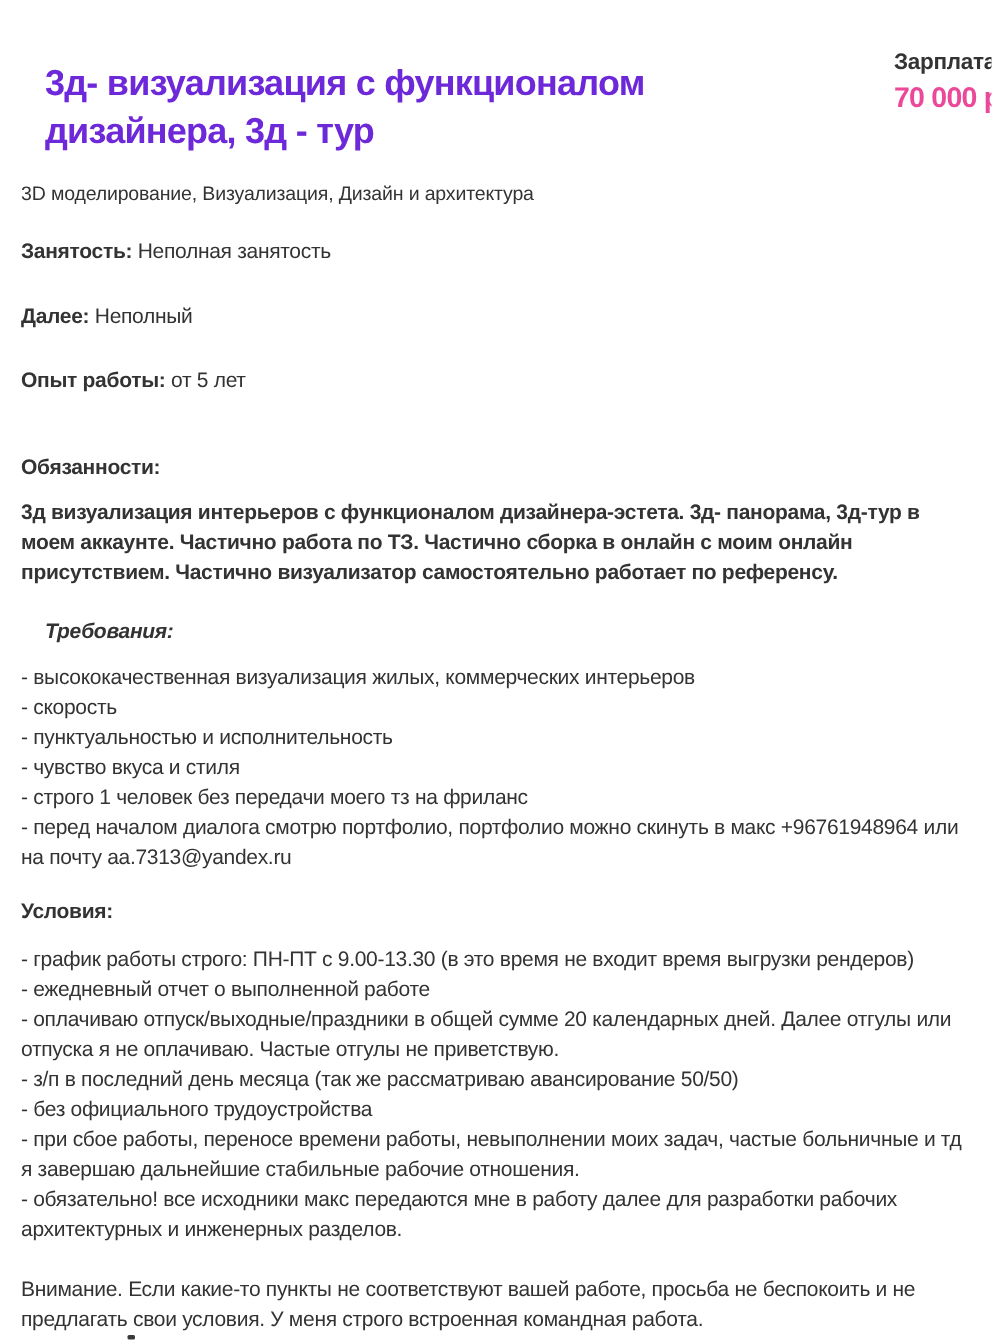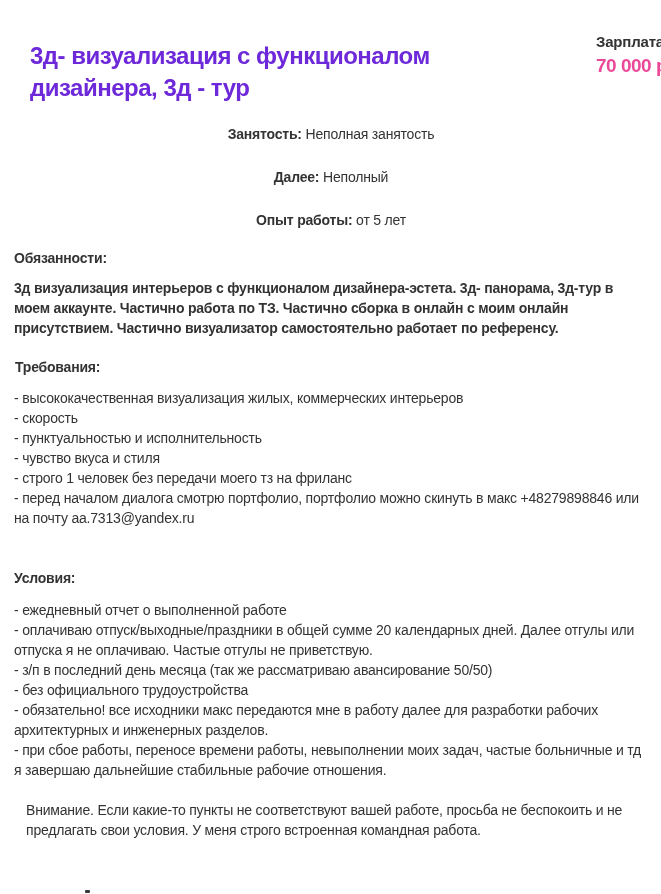--- a/index.html
+++ b/index.html
@@ -29,51 +29,52 @@
   }
   .salary-value {
     margin-top: 1px; font-size: 19px; line-height: 26px; font-weight: 700;
     letter-spacing: -0.5px; white-space: nowrap;
   }
   .vacancy-tags {
     margin-top: 0; font-size: 13px; line-height: 17px;
     letter-spacing: -0.1px; color: #333333;
   }
   
-  .details { margin-top: 20px; text-align: center; }
+  .details { margin-top: 20px; }
   .detail-row { margin-bottom: 23px; }
   .detail-row:last-child { margin-bottom: 12px; }
   .detail-label { font-weight: 700; }
   
   .section-heading { font-weight: 700; margin: 0; }
-  .heading-duties { margin: 18px 0 10px; }
-  .heading-requirements { margin: 19px 1px 11px; }
-  .heading-conditions { margin: 40px 0 12px; }
+  .heading-duties { margin: 38px 0 10px; }
+  .heading-requirements { margin: 19px 16px 11px; font-style: italic; }
+  .heading-conditions { margin: 16px 0 12px; }
   .body-text { margin: 0; font-weight: bold; }
   .bullet-list { margin: 0; }
   .bullet-item { margin: 0; }
-  .notice-text { margin: 20px 12px 0; }
+  .notice-text { margin: 20px 0 0; }
   
   .cutoff-sliver {
     position: absolute; left: 85px; top: 890px;
     width: 5px; height: 3px; background: #3a3a3a; border-radius: 1px;
   }
 </style>
 </head>
 <body style="background: rgb(255, 255, 255); color: rgb(51, 51, 51);">
 
 <div class="page">
 
   <h1 class="vacancy-title">3д- визуализация с функционалом дизайнера, 3д - тур</h1>
 
   <div class="salary-block">
     <div class="salary-label">Зарплата</div>
     <div class="salary-value" style="color: #ec4899;">70 000 руб</div>
   </div>
 
+  <p class="vacancy-tags">3D моделирование, Визуализация, Дизайн и архитектура</p>
 
   <div class="details">
     <div class="detail-row">
       <span class="detail-label">Занятость:</span><span> Неполная занятость</span>
     </div>
     <div class="detail-row">
       <span class="detail-label">Далее:</span><span> Неполный</span>
     </div>
     <div class="detail-row">
       <span class="detail-label">Опыт работы:</span><span> от 5 лет</span>
@@ -83,30 +84,31 @@
   <p class="section-heading heading-duties">Обязанности:</p>
   <p class="body-text">3д визуализация интерьеров с функционалом дизайнера-эстета. 3д- панорама, 3д-тур в моем аккаунте. Частично работа по ТЗ. Частично сборка в онлайн с моим онлайн присутствием. Частично визуализатор самостоятельно работает по референсу.</p>
 
   <p class="section-heading heading-requirements">Требования:</p>
   <div class="bullet-list">
     <div class="bullet-item">- высококачественная визуализация жилых, коммерческих интерьеров</div>
     <div class="bullet-item">- скорость</div>
     <div class="bullet-item">- пунктуальностью и исполнительность</div>
     <div class="bullet-item">- чувство вкуса и стиля</div>
     <div class="bullet-item">- строго 1 человек без передачи моего тз на фриланс</div>
-    <div class="bullet-item">- перед началом диалога смотрю портфолио, портфолио можно скинуть в макс +48279898846 или на почту aa.7313@yandex.ru</div>
+    <div class="bullet-item">- перед началом диалога смотрю портфолио, портфолио можно скинуть в макс +96761948964 или на почту aa.7313@yandex.ru</div>
   </div>
 
   <p class="section-heading heading-conditions">Условия:</p>
   <div class="bullet-list">
+    <div class="bullet-item">- график работы строго: ПН-ПТ с 9.00-13.30 (в это время не входит время выгрузки рендеров)</div>
     <div class="bullet-item">- ежедневный отчет о выполненной работе</div>
     <div class="bullet-item">- оплачиваю отпуск/выходные/праздники в общей сумме 20 календарных дней. Далее отгулы или отпуска я не оплачиваю. Частые отгулы не приветствую.</div>
     <div class="bullet-item">- з/п в последний день месяца (так же рассматриваю авансирование 50/50)</div>
     <div class="bullet-item">- без официального трудоустройства</div>
+    <div class="bullet-item">- при сбое работы, переносе времени работы, невыполнении моих задач, частые больничные и тд я завершаю дальнейшие стабильные рабочие отношения.</div>
     <div class="bullet-item">- обязательно! все исходники макс передаются мне в работу далее для разработки рабочих архитектурных и инженерных разделов.</div>
-    <div class="bullet-item">- при сбое работы, переносе времени работы, невыполнении моих задач, частые больничные и тд я завершаю дальнейшие стабильные рабочие отношения.</div>
   </div>
 
   <p class="notice-text">Внимание. Если какие-то пункты не соответствуют вашей работе, просьба не беспокоить и не предлагать свои условия. У меня строго встроенная командная работа.</p>
 
   <div class="cutoff-sliver"></div>
 
 </div>
 
 </body></html>

